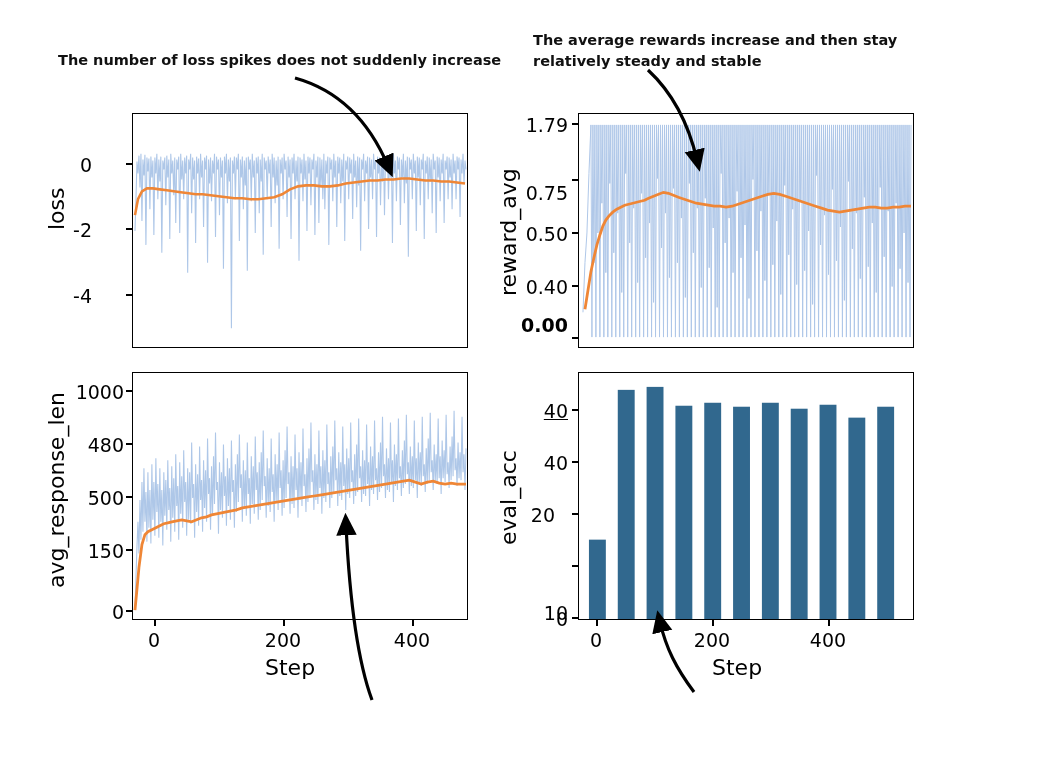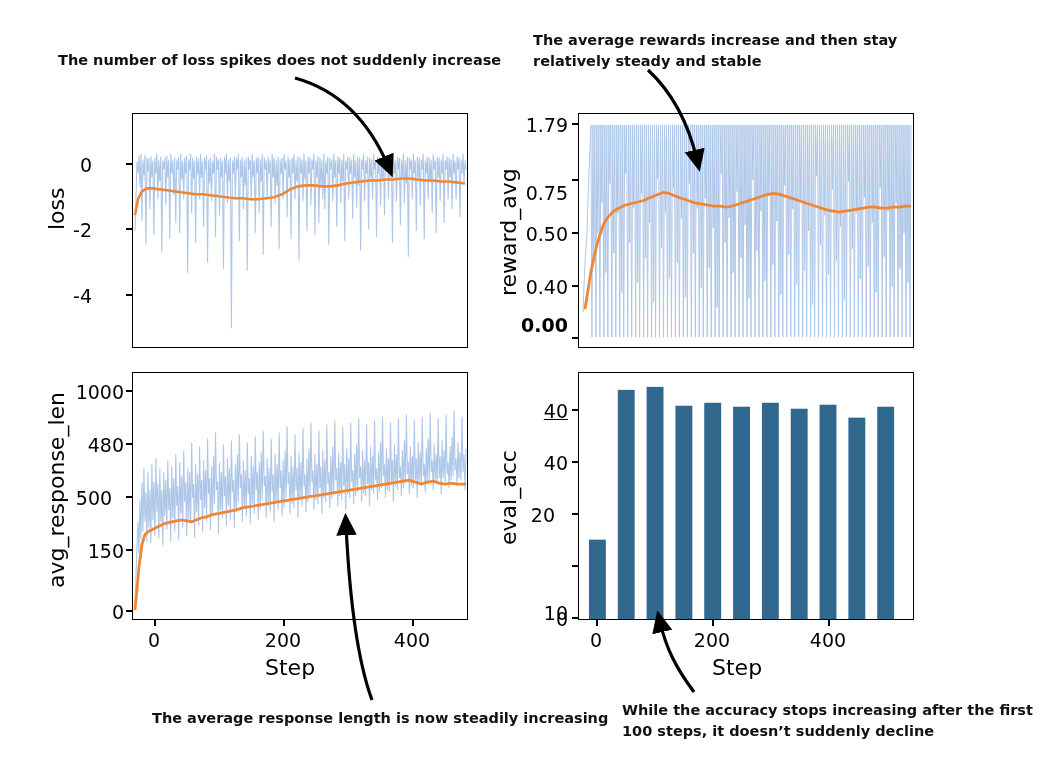--- a/index.html
+++ b/index.html
@@ -131,21 +131,21 @@
         <polyline fill="none" stroke="#ef8636" stroke-width="2.8" points="6,197 9,178 12,159 15,145 18,132 21,122 24,113 27,107 30,103 34,99 38,96 42,94 46,92 50,91 54,90 58,89 62,88 66,87 70,85 75,83 80,81 85,79 90,80 95,82 100,84 106,86 112,88 118,90 124,91 130,92 136,93 142,93 148,94 154,93 160,91 166,89 172,87 178,85 184,83 190,81 196,80 202,81 208,83 214,85 220,87 226,89 232,91 238,93 244,95 250,97 256,98 262,99 268,98 274,97 280,96 286,95 292,94 298,94 304,95 310,95 316,94 322,94 328,93 334,93"></polyline>
       </svg>
     </div>
   </div>
 
   <div class="panel">
     <div class="axis-label y-label" style="left:44px; top:588px;">avg_response_len</div>
 
     <div class="tick-label-y" style="left:64px; top:601px; width:60px;">0</div>
     <div class="tick-label-y" style="left:64px; top:540px; width:60px;">150</div>
-    <div class="tick-label-y" style="left:64px; top:487px; width:60px;text-align:center;">500</div>
+    <div class="tick-label-y" style="left:64px; top:487px; width:60px;">500</div>
     <div class="tick-label-y" style="left:64px; top:434px; width:60px;">480</div>
     <div class="tick-label-y" style="left:64px; top:381px; width:60px;">1000</div>
 
     <div class="tick-mark" style="left:126px; top:610px; width:6px; height:1.6px;"></div>
     <div class="tick-mark" style="left:126px; top:549px; width:6px; height:1.6px;"></div>
     <div class="tick-mark" style="left:126px; top:496px; width:6px; height:1.6px;"></div>
     <div class="tick-mark" style="left:126px; top:443px; width:6px; height:1.6px;"></div>
     <div class="tick-mark" style="left:126px; top:390px; width:6px; height:1.6px;"></div>
 
     <div class="plot-area" style="left:132px; top:372px; width:336px; height:248px;">
@@ -206,23 +206,20 @@
     <div class="tick-label-x" style="left:566px; top:629px; width:60px;">0</div>
     <div class="tick-label-x" style="left:682px; top:629px; width:60px;">200</div>
     <div class="tick-label-x" style="left:798px; top:629px; width:60px;">400</div>
 
     <div class="axis-label" style="left:712px; top:655px;">Step</div>
   </div>
 
   <div class="annotation" style="left:58px; top:50px;">The number of loss spikes does not suddenly increase</div>
   <div class="annotation" style="left:533px; top:30px;">The average rewards increase and then stay
 relatively steady and stable</div>
-  <div class="annotation" style="left:152px; top:708px;">The average response length is now steadily increasing</div>
-  <div class="annotation" style="left:622px; top:700px;">While the accuracy stops increasing after the first
-100 steps, it doesn’t suddenly decline</div>
 
   <svg class="overlay">
     <defs>
       <marker id="arrowhead" markerWidth="7" markerHeight="7" refX="3.2" refY="3.2" orient="auto">
         <path d="M0,0 L7,3.2 L0,6.4 Z" fill="#000000"></path>
       </marker>
     </defs>
     <path d="M295,78 C345,92 372,128 388,166" fill="none" stroke="#000000" stroke-width="3.2" marker-end="url(#arrowhead)"></path>
     <path d="M648,70 C676,96 690,130 697,160" fill="none" stroke="#000000" stroke-width="3.2" marker-end="url(#arrowhead)"></path>
     <path d="M372,700 C358,662 350,608 346,525" fill="none" stroke="#000000" stroke-width="3.2" marker-end="url(#arrowhead)"></path>

